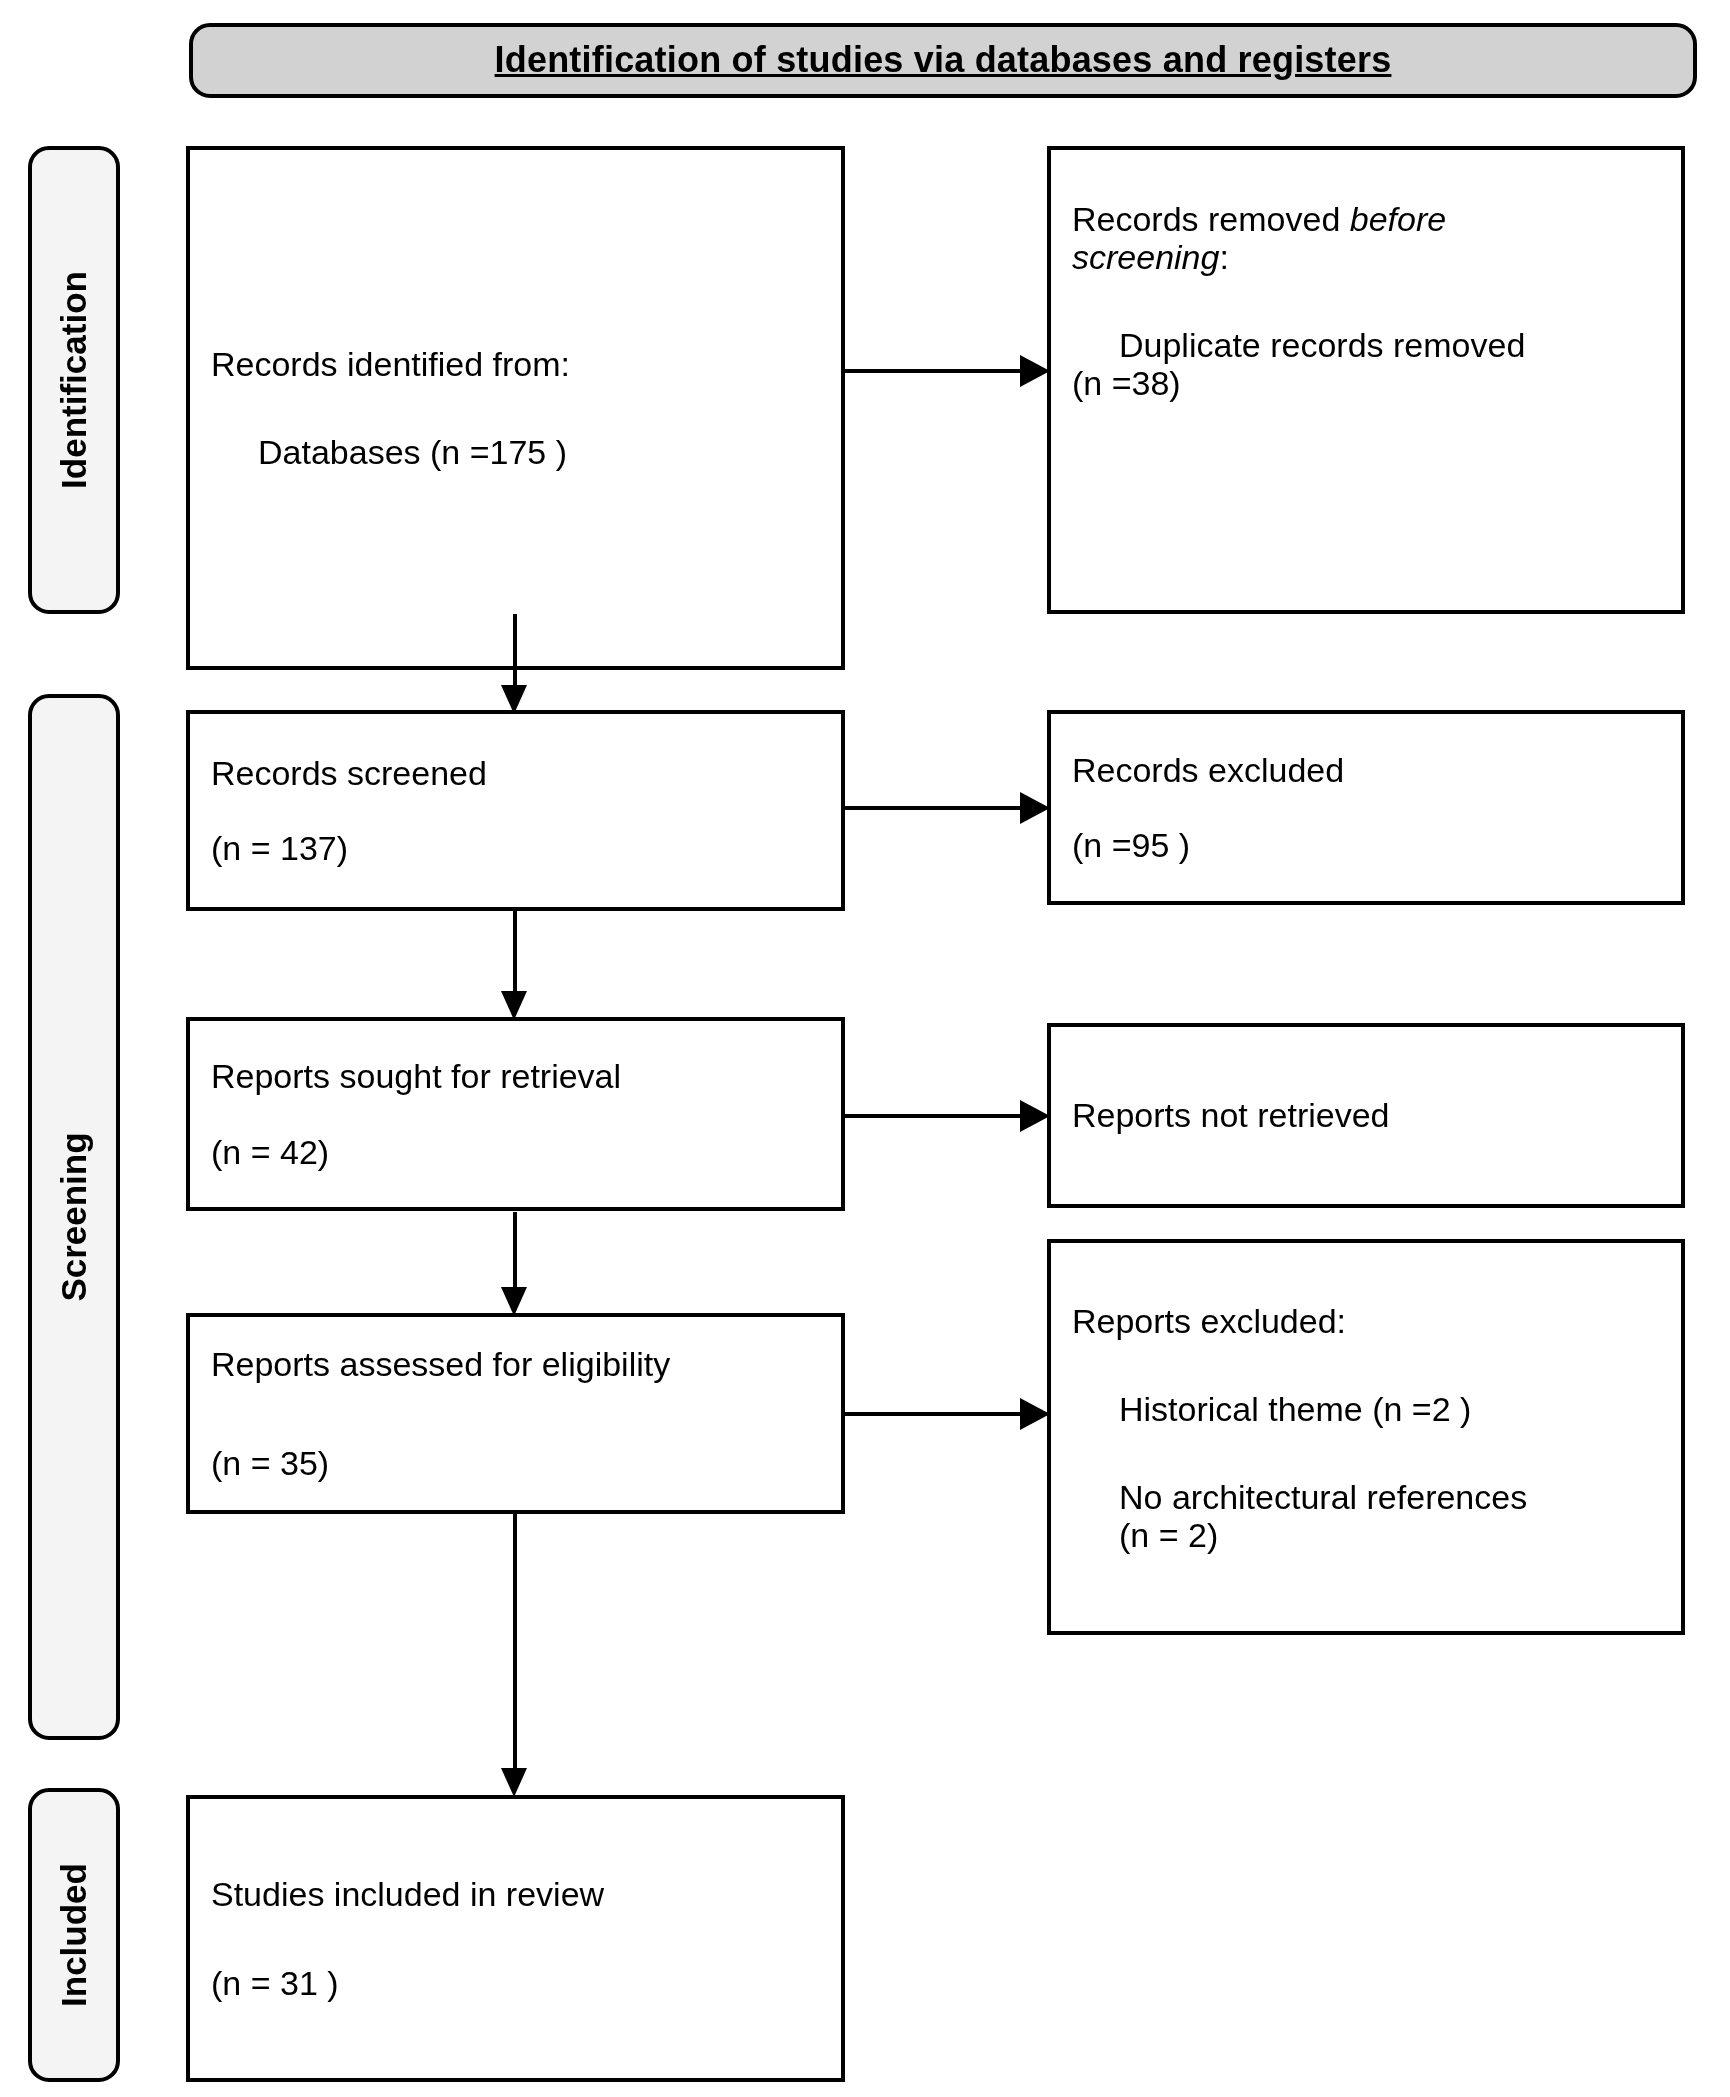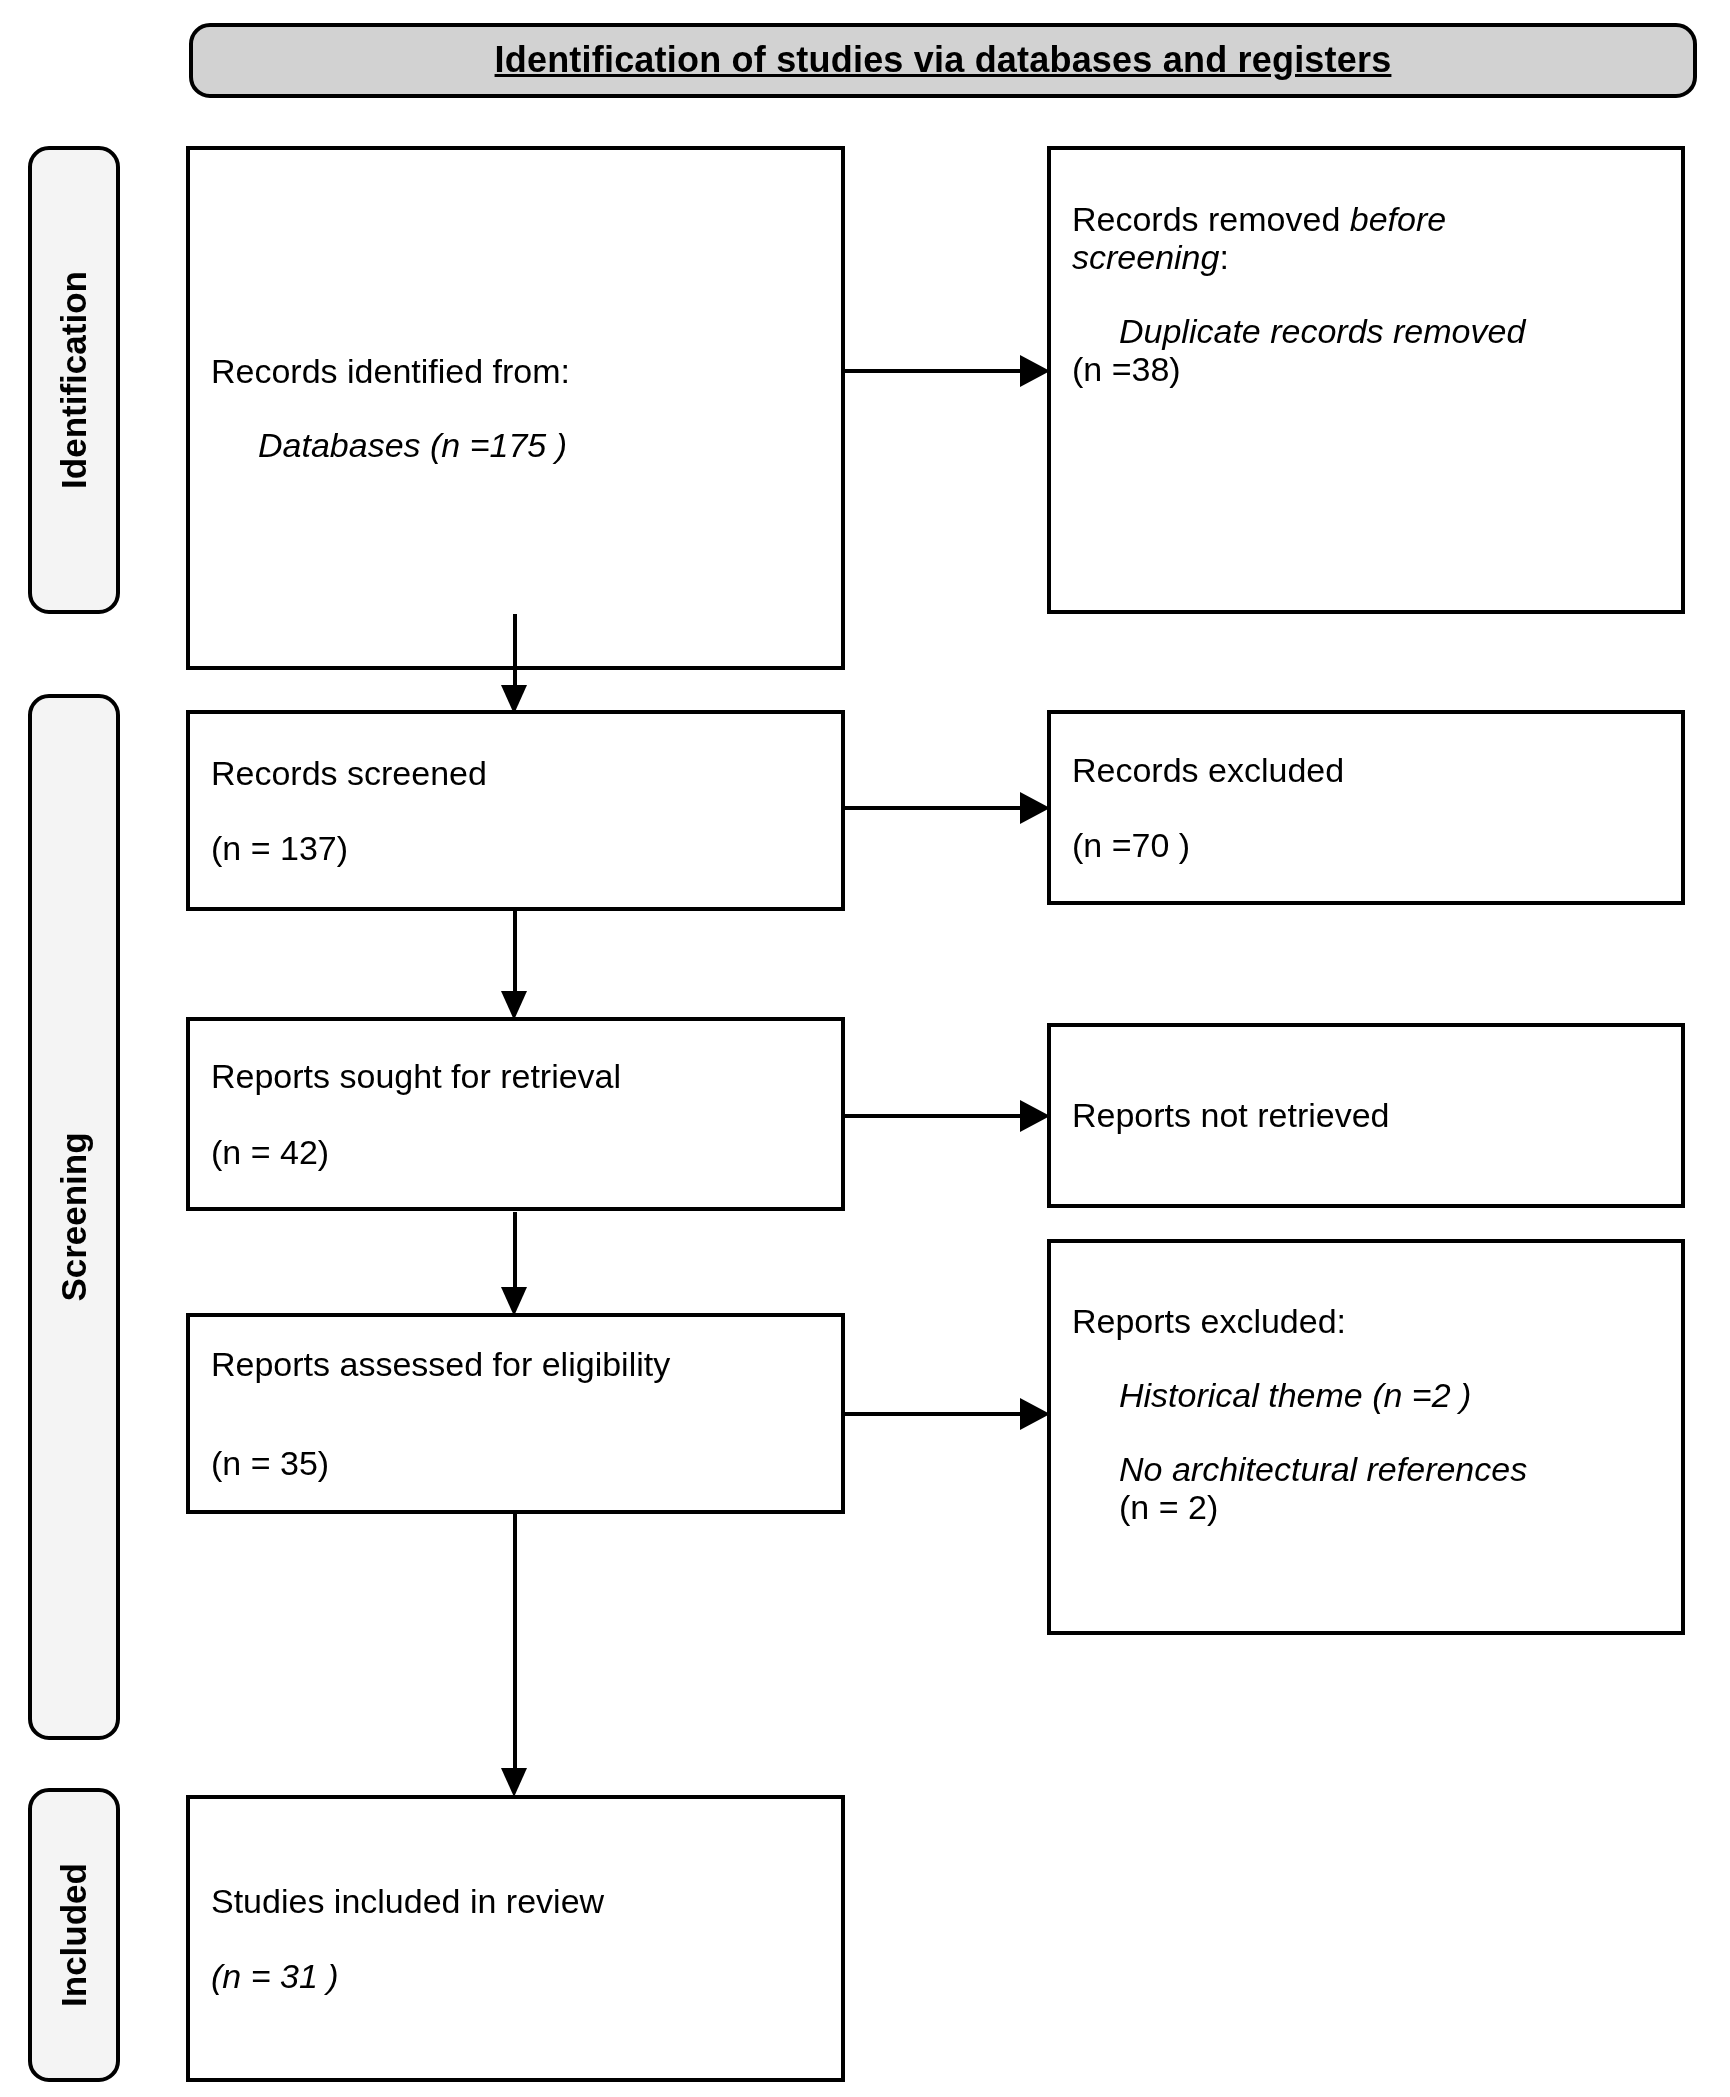--- a/index.html
+++ b/index.html
@@ -79,21 +79,21 @@
     justify-content: center;
   }
   .flow-box .line {
     font-size: 34px;
     line-height: 1.12;
     white-space: nowrap;
   }
   .flow-box .line.wrap { white-space: normal; }
   .line.indent { padding-left: 47px; }
   .line.gap-md { margin-top: 37px; }
-  .line.gap-lg { margin-top: 36px; font-style: italic; }
+  .line.gap-lg { margin-top: 50px; }
   .line .it { font-style: italic; }
 
   
   .col-left  { left: 186px;  width: 659px; }
   .col-right { left: 1047px; width: 638px; }
 
   #box-records-identified    { top: 146px;  height: 524px; }
   #box-records-removed       { top: 146px;  height: 468px; justify-content: flex-start; padding-top: 50px; }
   #box-records-screened      { top: 710px;  height: 201px; }
   #box-records-excluded      { top: 710px;  height: 195px; }
@@ -205,21 +205,21 @@
     <div class="line">(n =38)</div>
   </div>
 
   <div class="flow-box col-left" id="box-records-screened">
     <div class="line">Records screened</div>
     <div class="line gap-md">(n = 137)</div>
   </div>
 
   <div class="flow-box col-right" id="box-records-excluded">
     <div class="line">Records excluded</div>
-    <div class="line gap-md">(n =70 )</div>
+    <div class="line gap-md">(n =95 )</div>
   </div>
 
   <div class="flow-box col-left" id="box-reports-sought">
     <div class="line">Reports sought for retrieval</div>
     <div class="line gap-md">(n = 42)</div>
   </div>
 
   <div class="flow-box col-right" id="box-reports-not-retrieved">
     <div class="line">Reports not retrieved</div>
   </div>

